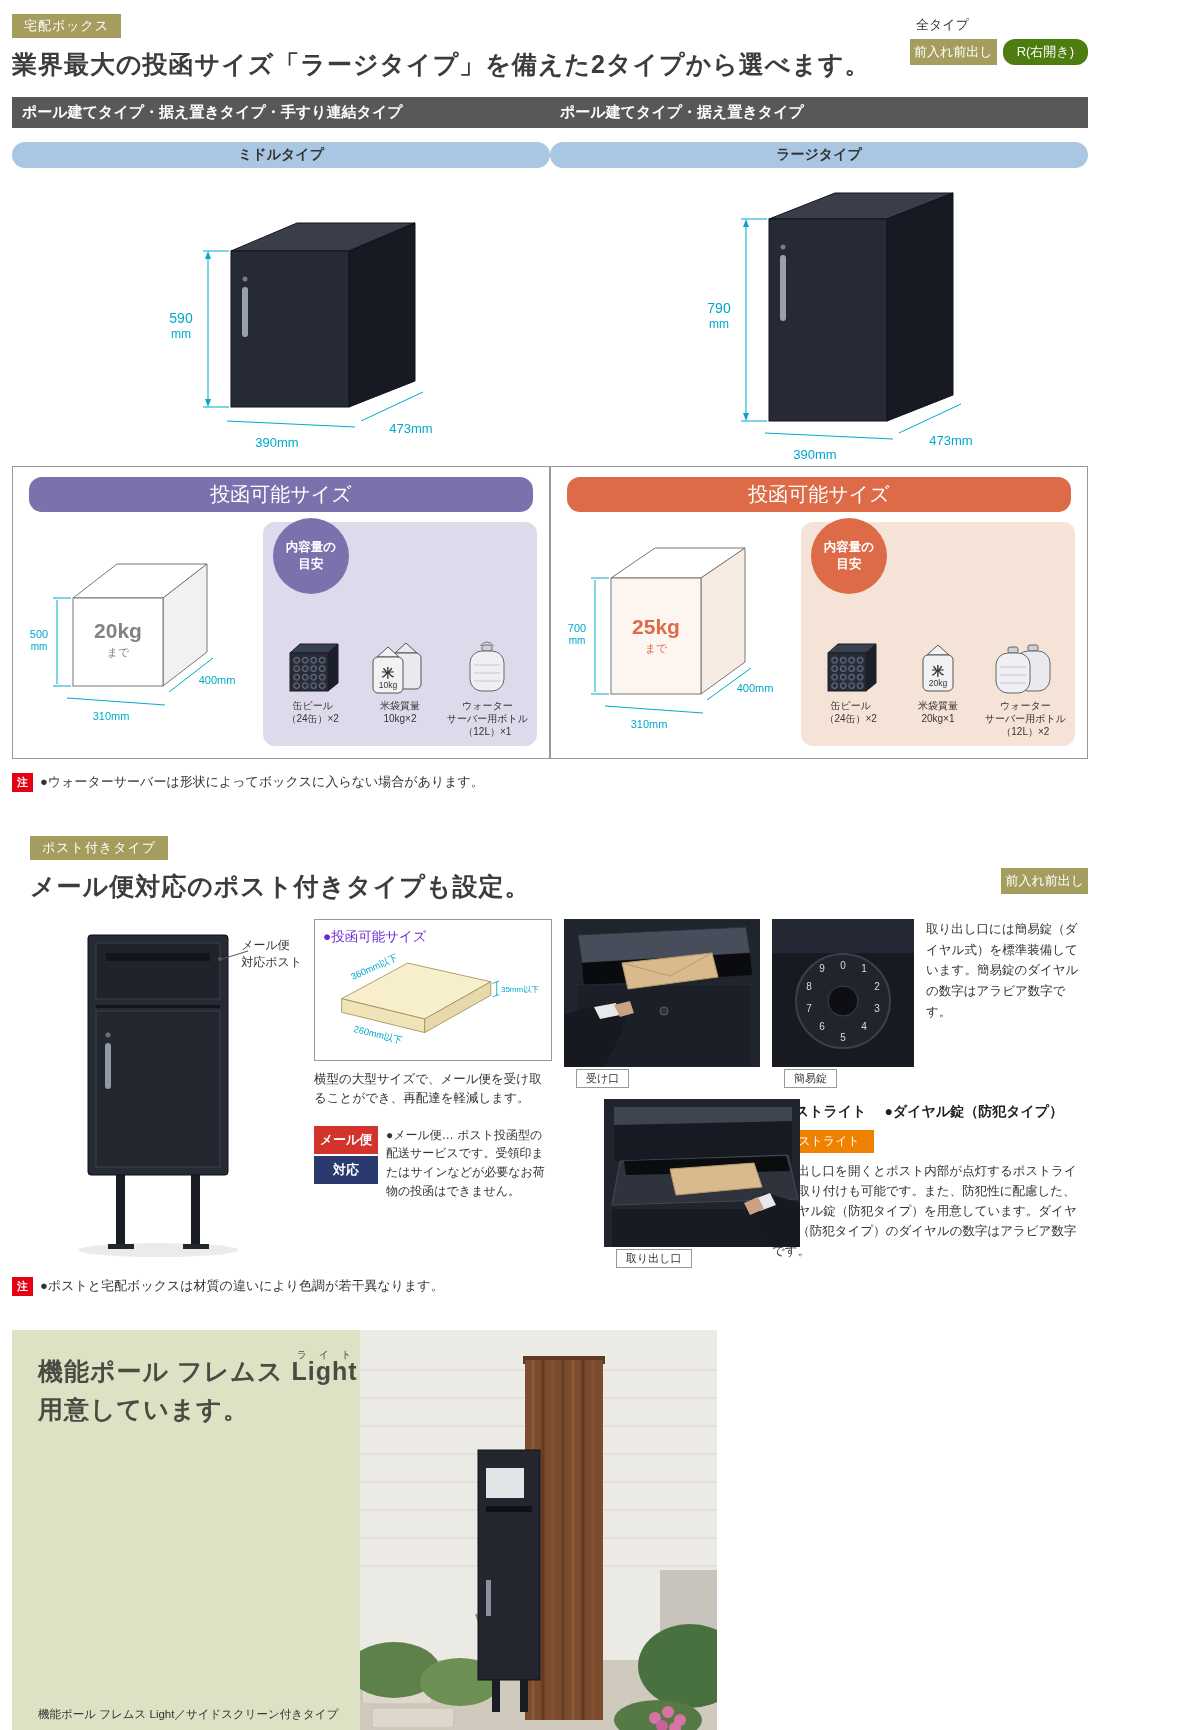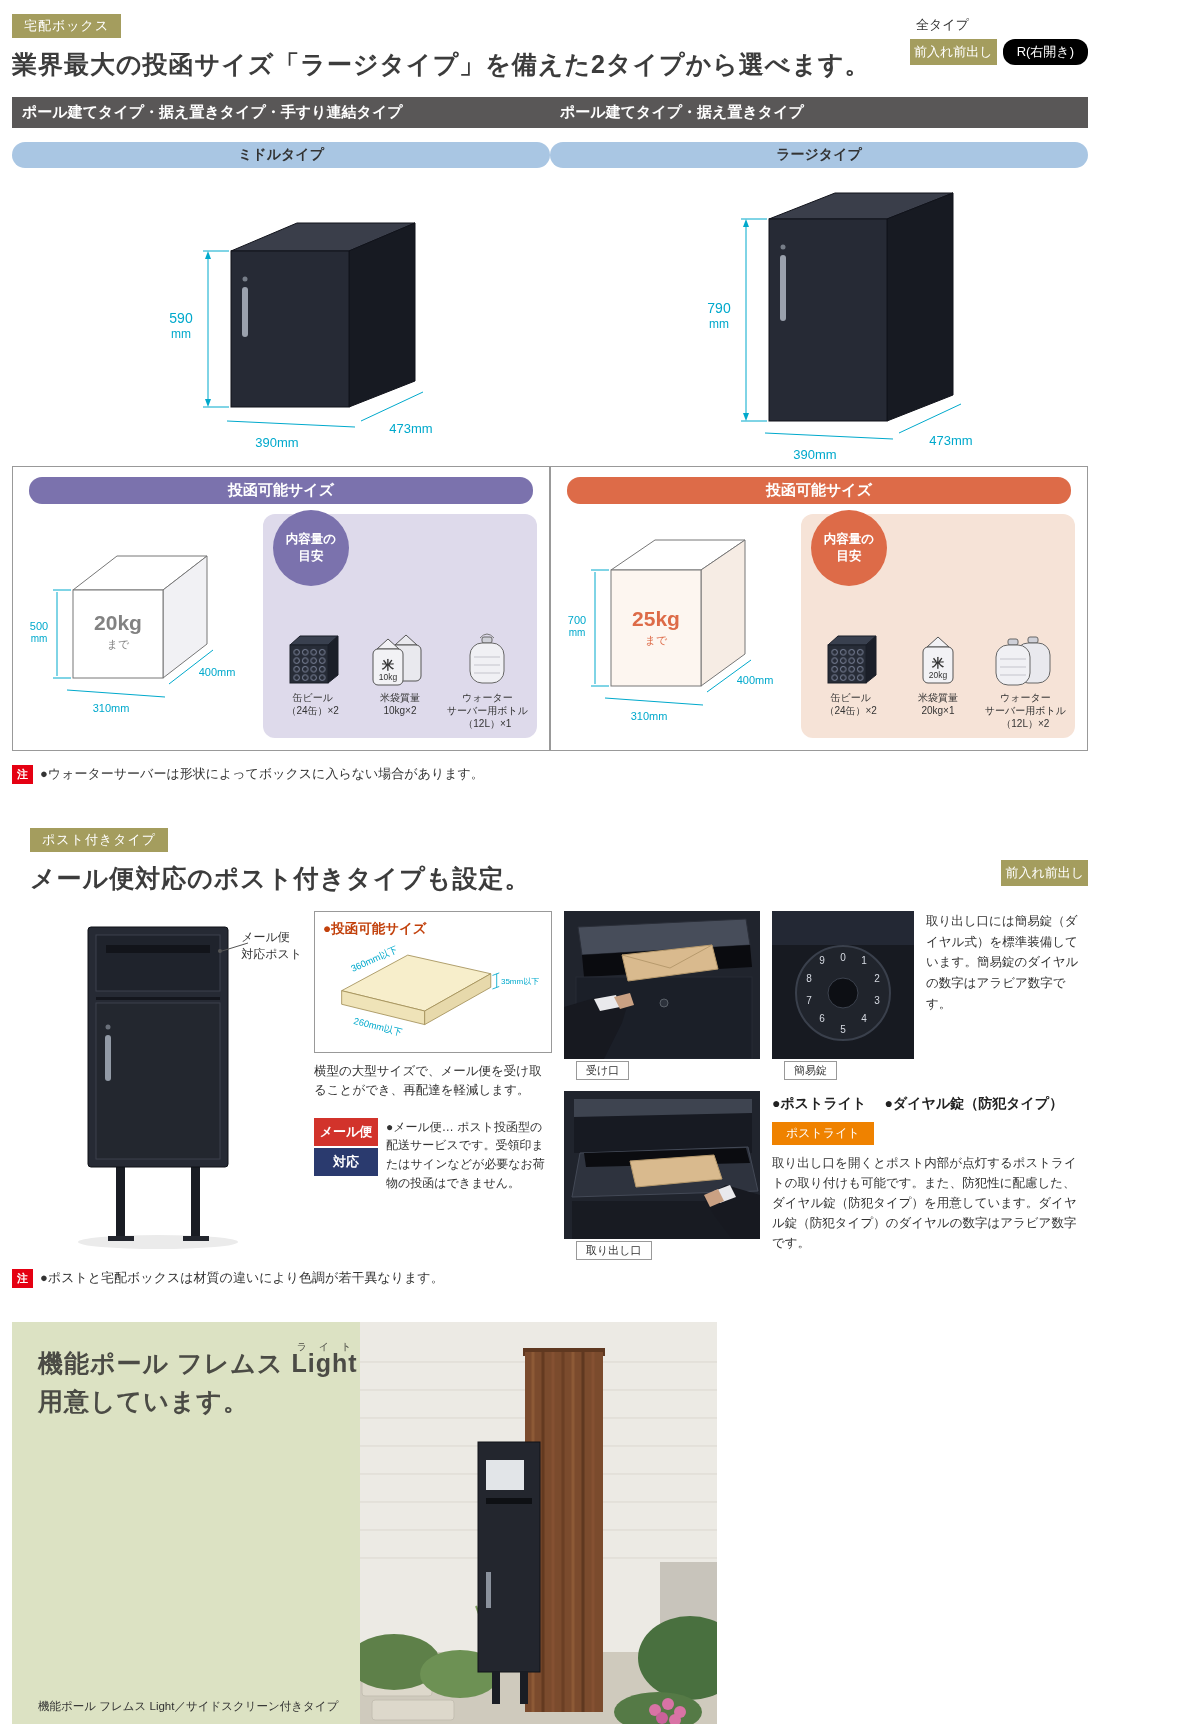--- a/index.html
+++ b/index.html
@@ -10,31 +10,31 @@
   .pre{white-space:pre-line;}
   .page{width:1076px;margin-left:12px;padding-top:14px;position:relative;}
 
   
   .tag{display:inline-block;background:#a49d5e;color:#fff;font-size:13px;padding:3px 12px;letter-spacing:1px;}
   .headline{font-size:25px;font-weight:bold;color:#3c3c3c;margin:10px 0 16px;letter-spacing:1px;}
   .top-right{position:absolute;top:16px;right:0;}
   .scope{font-size:13px;color:#333;margin:0 0 5px 6px;}
   .badges{display:flex;gap:6px;}
   .badge-olive{background:#a49d5e;color:#fff;font-size:13px;padding:4px 4px;}
-  .badge-dark{background:#000000;color:#fff;font-size:13px;padding:4px 14px;border-radius:12px;}
+  .badge-dark{background:#4d7c0f;color:#fff;font-size:13px;padding:4px 14px;border-radius:12px;}
 
   
   .cols{display:flex;}
   .col{flex:1;min-width:0;}
   .col-header{background:#595757;color:#fff;font-size:15px;font-weight:bold;padding:6px 10px;}
   .type-pill{background:#a9c6e3;border-radius:13px;text-align:center;font-size:14px;font-weight:bold;color:#333;padding:4px 0;margin-top:14px;}
   .product-figure{height:298px;display:flex;align-items:center;justify-content:center;}
 
   .size-panel{border:1px solid #999;padding:10px 12px 12px;background:#fff;}
-  .size-panel-title{border-radius:13px;color:#fff;text-align:center;font-size:15px;font-weight:bold;padding:4px 0;margin:0 4px 10px;}
+  .size-panel-title{border-radius:13px;color:#fff;text-align:center;font-size:20px;font-weight:normal;padding:4px 0;margin:0 4px 10px;}
   .panel-mid .size-panel-title{background:#7b72ad;}
   .panel-large .size-panel-title{background:#dd6b48;}
   .size-panel-body{display:flex;height:224px;}
   .cube-wrap{width:236px;flex:none;}
   .guide-panel{flex:1;border-radius:12px;position:relative;margin-left:2px;}
   .panel-mid .guide-panel{background:#dedaeb;}
   .panel-large .guide-panel{background:#f6e3d7;}
   .guide-circle{position:absolute;top:-4px;left:10px;width:76px;height:76px;border-radius:50%;color:#fff;
     font-size:12.5px;font-weight:bold;display:flex;align-items:center;justify-content:center;text-align:center;line-height:1.35;}
   .panel-mid .guide-circle{background:#7b72ad;}
@@ -50,33 +50,33 @@
 
   
   .post-head{position:relative;margin-top:44px;margin-left:18px;}
   .post-head .badge-olive{position:absolute;right:0;top:32px;}
   .post-row{display:flex;gap:12px;margin-top:8px;}
   .post-figure{position:relative;width:290px;flex:none;}
   .post-label{position:absolute;top:18px;right:0;font-size:12px;line-height:1.4;color:#333;}
 
   .mid-col{width:238px;flex:none;}
   .size-box{border:1px solid #999;padding:8px;}
-  .size-box-title{font-size:13.5px;font-weight:bold;color:#c2410c;}
+  .size-box-title{font-size:13.5px;font-weight:normal;color:#6d28d9;}
   .desc{font-size:12.5px;line-height:1.55;margin:9px 0 17px;}
   .mail-row{display:flex;gap:8px;margin-top:12px;}
   .mail-badge{flex:none;width:64px;}
   .mail-badge .t{background:#d2332b;color:#fff;font-weight:bold;font-size:13px;text-align:center;padding:5px 0;}
   .mail-badge .b{background:#2a3a6e;color:#fff;font-weight:bold;font-size:13px;text-align:center;padding:5px 0;margin-top:2px;}
   .mail-note{font-size:12px;line-height:1.55;margin:0;flex:1;}
 
   .photos-col{width:196px;flex:none;}
   .photo{position:relative;}
   .photo svg{display:block;}
   .photo-cap{position:absolute;left:12px;bottom:-21px;background:#fff;border:1px solid #999;font-size:11px;padding:1px 9px;color:#333;}
-  .photo + .photo{margin-top:32px;}
+  .photo + .photo{margin-top:32px;margin-left:40px;}
 
   .right-col{flex:1;min-width:0;}
   .lock-row{display:flex;gap:12px;}
   .lock-photo{width:142px;flex:none;}
   .lock-text{font-size:12.5px;line-height:1.65;margin:0;flex:1;}
   .opt-titles{display:flex;gap:18px;font-size:14px;font-weight:bold;margin-top:36px;color:#222;}
   .opt-badge{display:inline-block;background:#ef8200;color:#fff;font-size:12px;padding:3px 14px;margin-top:9px;}
   .opt-text{font-size:12.5px;line-height:1.6;margin:8px 0 0;}
 
   

